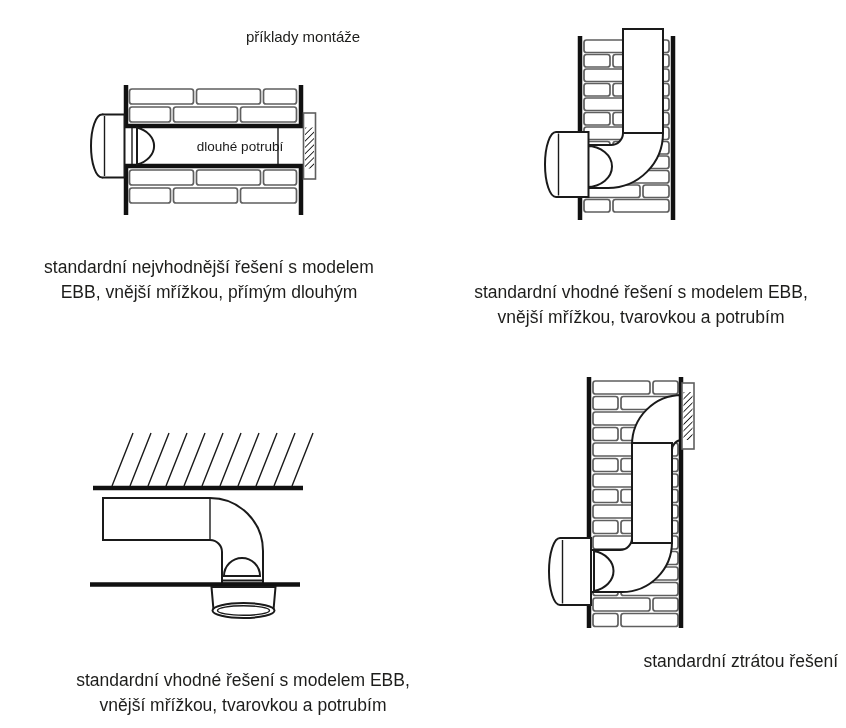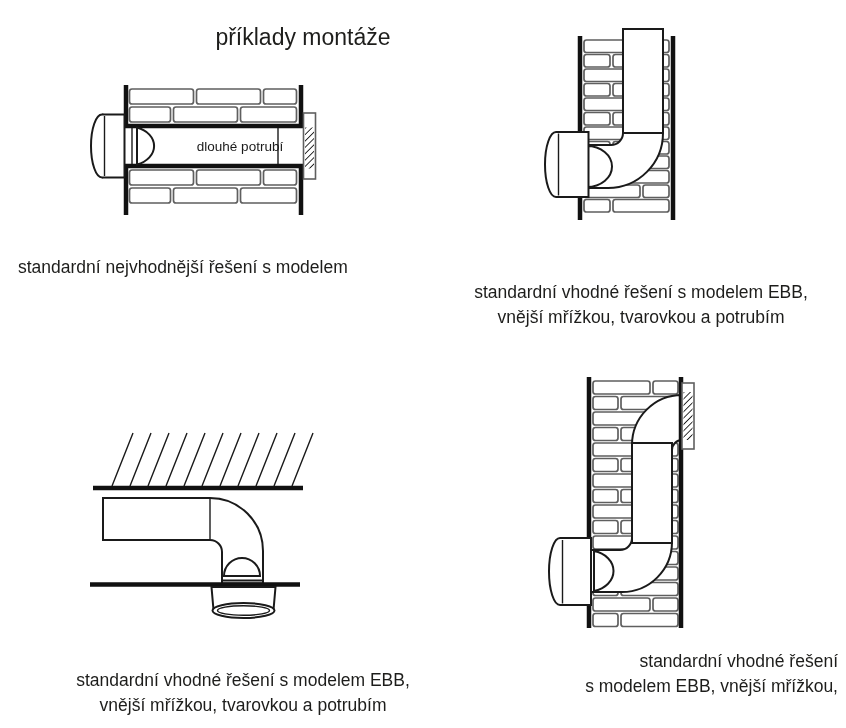--- a/index.html
+++ b/index.html
@@ -2,24 +2,24 @@
 <html><head>
 <meta charset="utf-8">
 <style>
   html,body{margin:0;padding:0;background:#fff;}
   .page{
     position:relative;width:846px;height:728px;background:#fff;overflow:hidden;
     font-family:"Liberation Sans", sans-serif;color:#1d1d1b;
   }
   .art{position:absolute;left:0;top:0;}
   .title{position:absolute;left:150px;top:26px;width:306px;text-align:center;
-         font-size:23px;line-height:22px;}
+         font-size:15px;line-height:22px;}
   .caption{position:absolute;font-size:17.5px;line-height:24.5px;}
   .caption span{display:block;}
-  .cap-1{left:18px;top:255px;width:382px;text-align:left;}
+  .cap-1{left:18px;top:255px;width:382px;text-align:center;}
   .cap-2{left:450px;top:280px;width:382px;text-align:center;}
   .cap-3{left:33px;top:668px;width:420px;text-align:center;}
   .cap-4{left:500px;top:649px;width:338px;text-align:right;}
   .brick{fill:#fff;stroke:#5f5f5f;stroke-width:1.7;}
   .ln{stroke:#1a1a1a;stroke-width:2;fill:none;}
   .fillw{fill:#fff;stroke:#1a1a1a;stroke-width:2;}
   .wall{stroke:#111;stroke-width:4.5;fill:none;}
   .thin{stroke:#1a1a1a;stroke-width:1.4;fill:none;}
   .grille{fill:#fff;stroke:#5f5f5f;stroke-width:1.6;}
   .pipe-label{font-family:"Liberation Sans",sans-serif;font-size:13.5px;fill:#1a1a1a;}
@@ -169,30 +169,30 @@
         <path class="fillw" d="M560,538 H591 V605 H560"></path>
         <line class="thin" x1="562.5" y1="540" x2="562.5" y2="603.5"></line>
       </g>
       <rect class="grille" x="682" y="383" width="12" height="66"></rect>
       <rect x="683.5" y="392" width="9" height="48" fill="url(#hatch)"></rect>
     </g>
   </svg>
 
   <div class="caption cap-1">
     <span>standardní nejvhodnější řešení s modelem</span>
+    <span>EBB, vnější mřížkou, přímým dlouhým</span>
   </div>
 
   <div class="caption cap-2">
     <span>standardní vhodné řešení s modelem EBB,</span>
     <span>vnější mřížkou, tvarovkou a potrubím</span>
   </div>
 
   <div class="caption cap-3">
     <span>standardní vhodné řešení s modelem EBB,</span>
     <span>vnější mřížkou, tvarovkou a potrubím</span>
   </div>
 
   <div class="caption cap-4">
-    <span>standardní vhodné řešení</span>
-    <span>s modelem EBB, vnější mřížkou,</span>
+    <span>standardní ztrátou řešení</span>
   </div>
 
 </div>
 
 </body></html>

